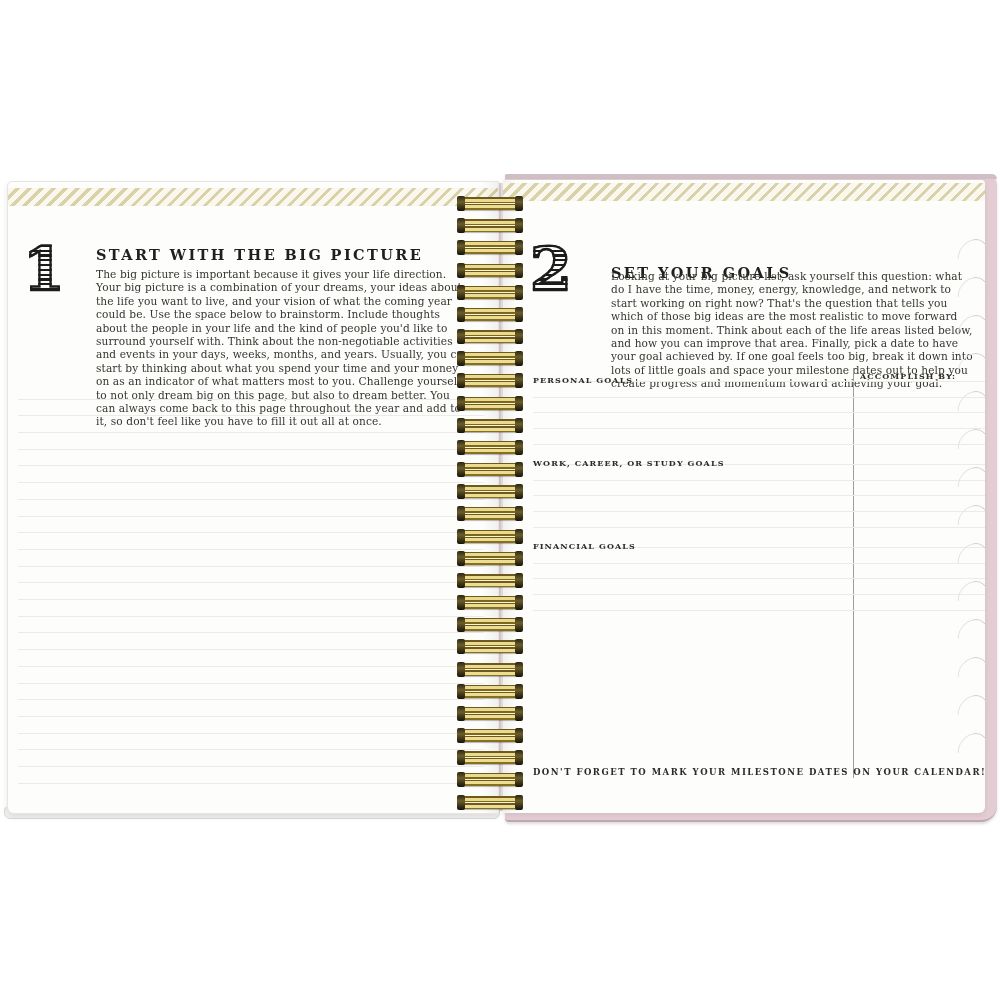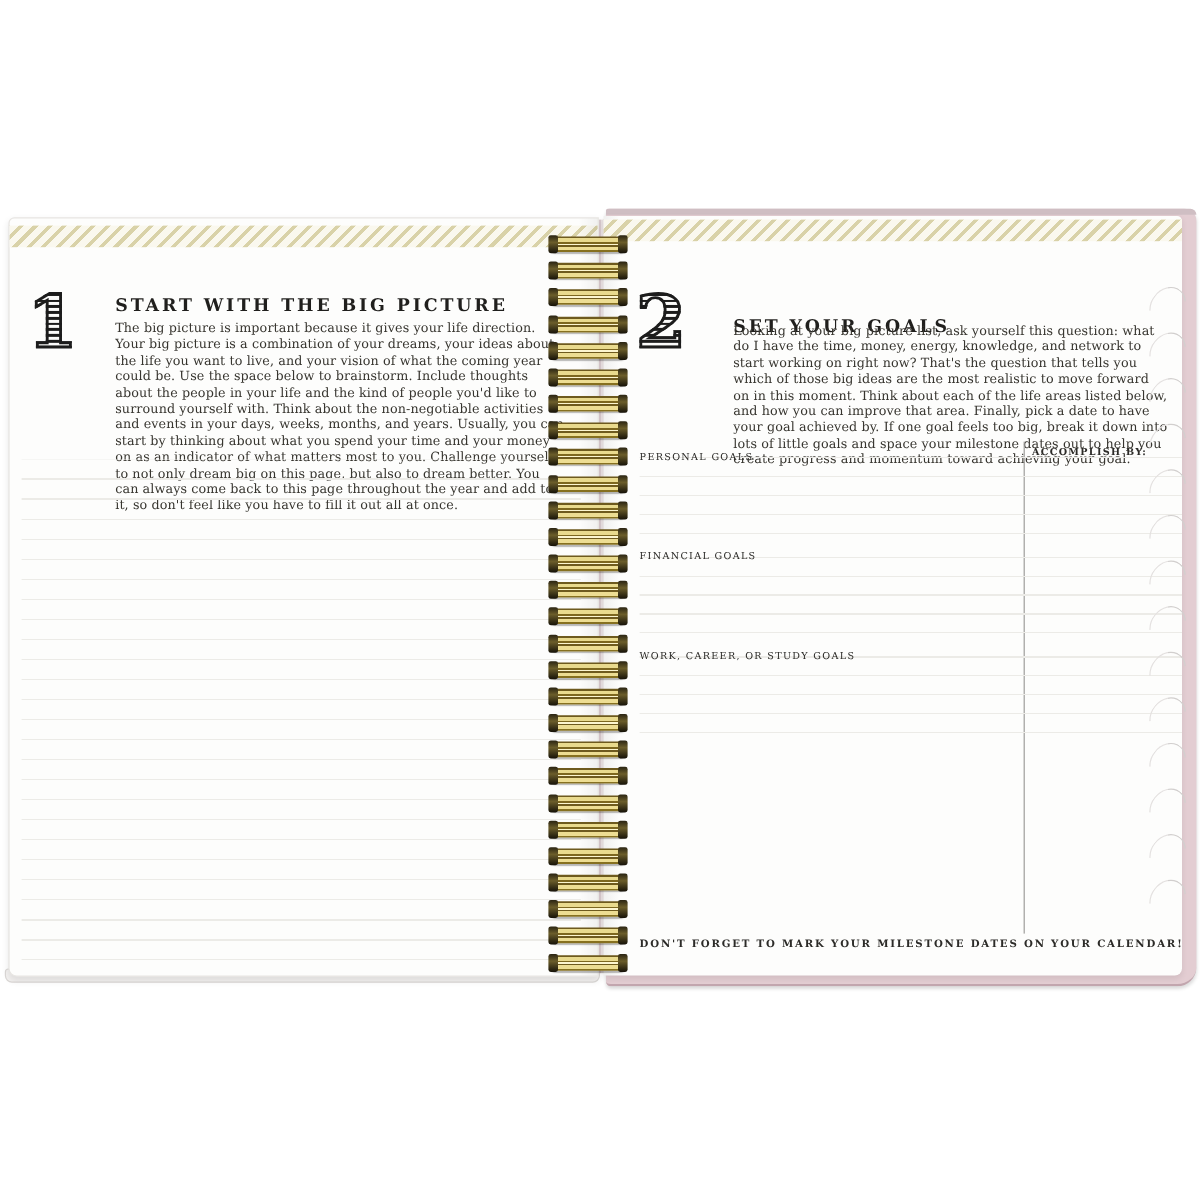--- a/index.html
+++ b/index.html
@@ -59,27 +59,27 @@
 
   
   .ruled{position:absolute;left:10px;right:14px;top:201px;bottom:13px;
     background:repeating-linear-gradient(to bottom,transparent 0 15.7px,#ecebe7 15.7px 16.7px);}
 
   
   .goals{position:absolute;left:30px;top:188px;width:452px;height:415px;}
   .gsection{position:relative;height:83px;}
   .slines{position:absolute;left:0;right:0;top:0;bottom:0;
     background:repeating-linear-gradient(to bottom,transparent 0 13px,#ecebe7 13px 14px,transparent 14px 15.7px);}
-  .slabel{position:relative;display:inline-block;font-size:8px;font-weight:400;
+  .slabel{position:relative;display:inline-block;font-size:8px;font-weight:700;
     letter-spacing:1.1px;color:#2c2b28;padding-top:3px;}
   .vrule{position:absolute;left:320px;top:0;width:1px;height:410px;background:#9e9d9b;}
   .accomplish{position:absolute;left:327px;top:3px;font-size:8px;font-weight:700;
     letter-spacing:1.1px;color:#2c2b28;white-space:nowrap;}
 
-  .footer-note{position:absolute;left:30px;width:452px;top:602px;text-align:center;
+  .footer-note{position:absolute;left:30px;width:452px;top:587px;text-align:center;
     font-size:8.5px;font-weight:700;letter-spacing:1.5px;color:#2c2b28;white-space:nowrap;}
 
   
   .curls{position:absolute;right:-4px;top:58px;bottom:18px;width:34px;z-index:12;}
   .curl{position:absolute;right:2px;width:26px;height:32px;
     border:1.8px solid transparent;border-top-color:#d2cfce;border-left-color:#e4e1e0;
     border-radius:50%;transform:rotate(38deg);}
 
   
   .seam{position:absolute;left:495px;top:183px;width:10px;height:628px;z-index:5;
@@ -122,25 +122,25 @@
     <div class="goals">
       <div class="vrule"></div>
       <div class="accomplish">ACCOMPLISH BY:</div>
 
       <div class="gsection">
         <div class="slines"></div>
         <span class="slabel">PERSONAL GOALS</span>
       </div>
       <div class="gsection">
         <div class="slines"></div>
-        <span class="slabel">FINANCIAL GOALS</span>
+        <span class="slabel">WORK, CAREER, OR STUDY GOALS</span>
       </div>
       <div class="gsection">
         <div class="slines"></div>
-        <span class="slabel">WORK, CAREER, OR STUDY GOALS</span>
+        <span class="slabel">FINANCIAL GOALS</span>
       </div>
     </div>
 
     <div class="footer-note">DON'T FORGET TO MARK YOUR MILESTONE DATES ON YOUR CALENDAR!</div>
 
     <div class="curls">
         <div class="curl" style="top: 0px;"></div>
         <div class="curl" style="top: 38px;"></div>
         <div class="curl" style="top: 76px;"></div>
         <div class="curl" style="top: 114px;"></div>

